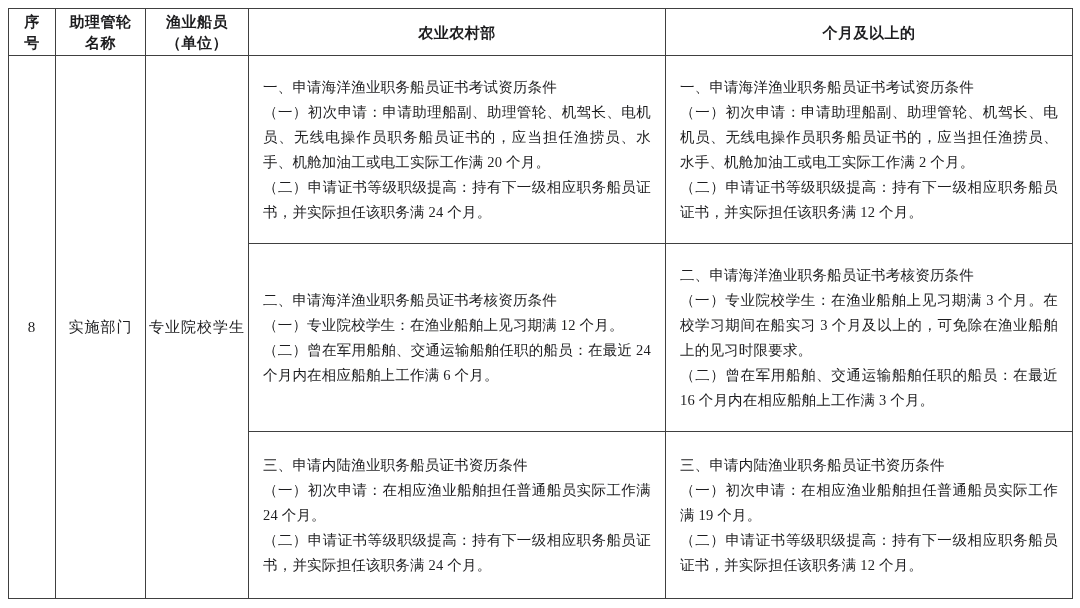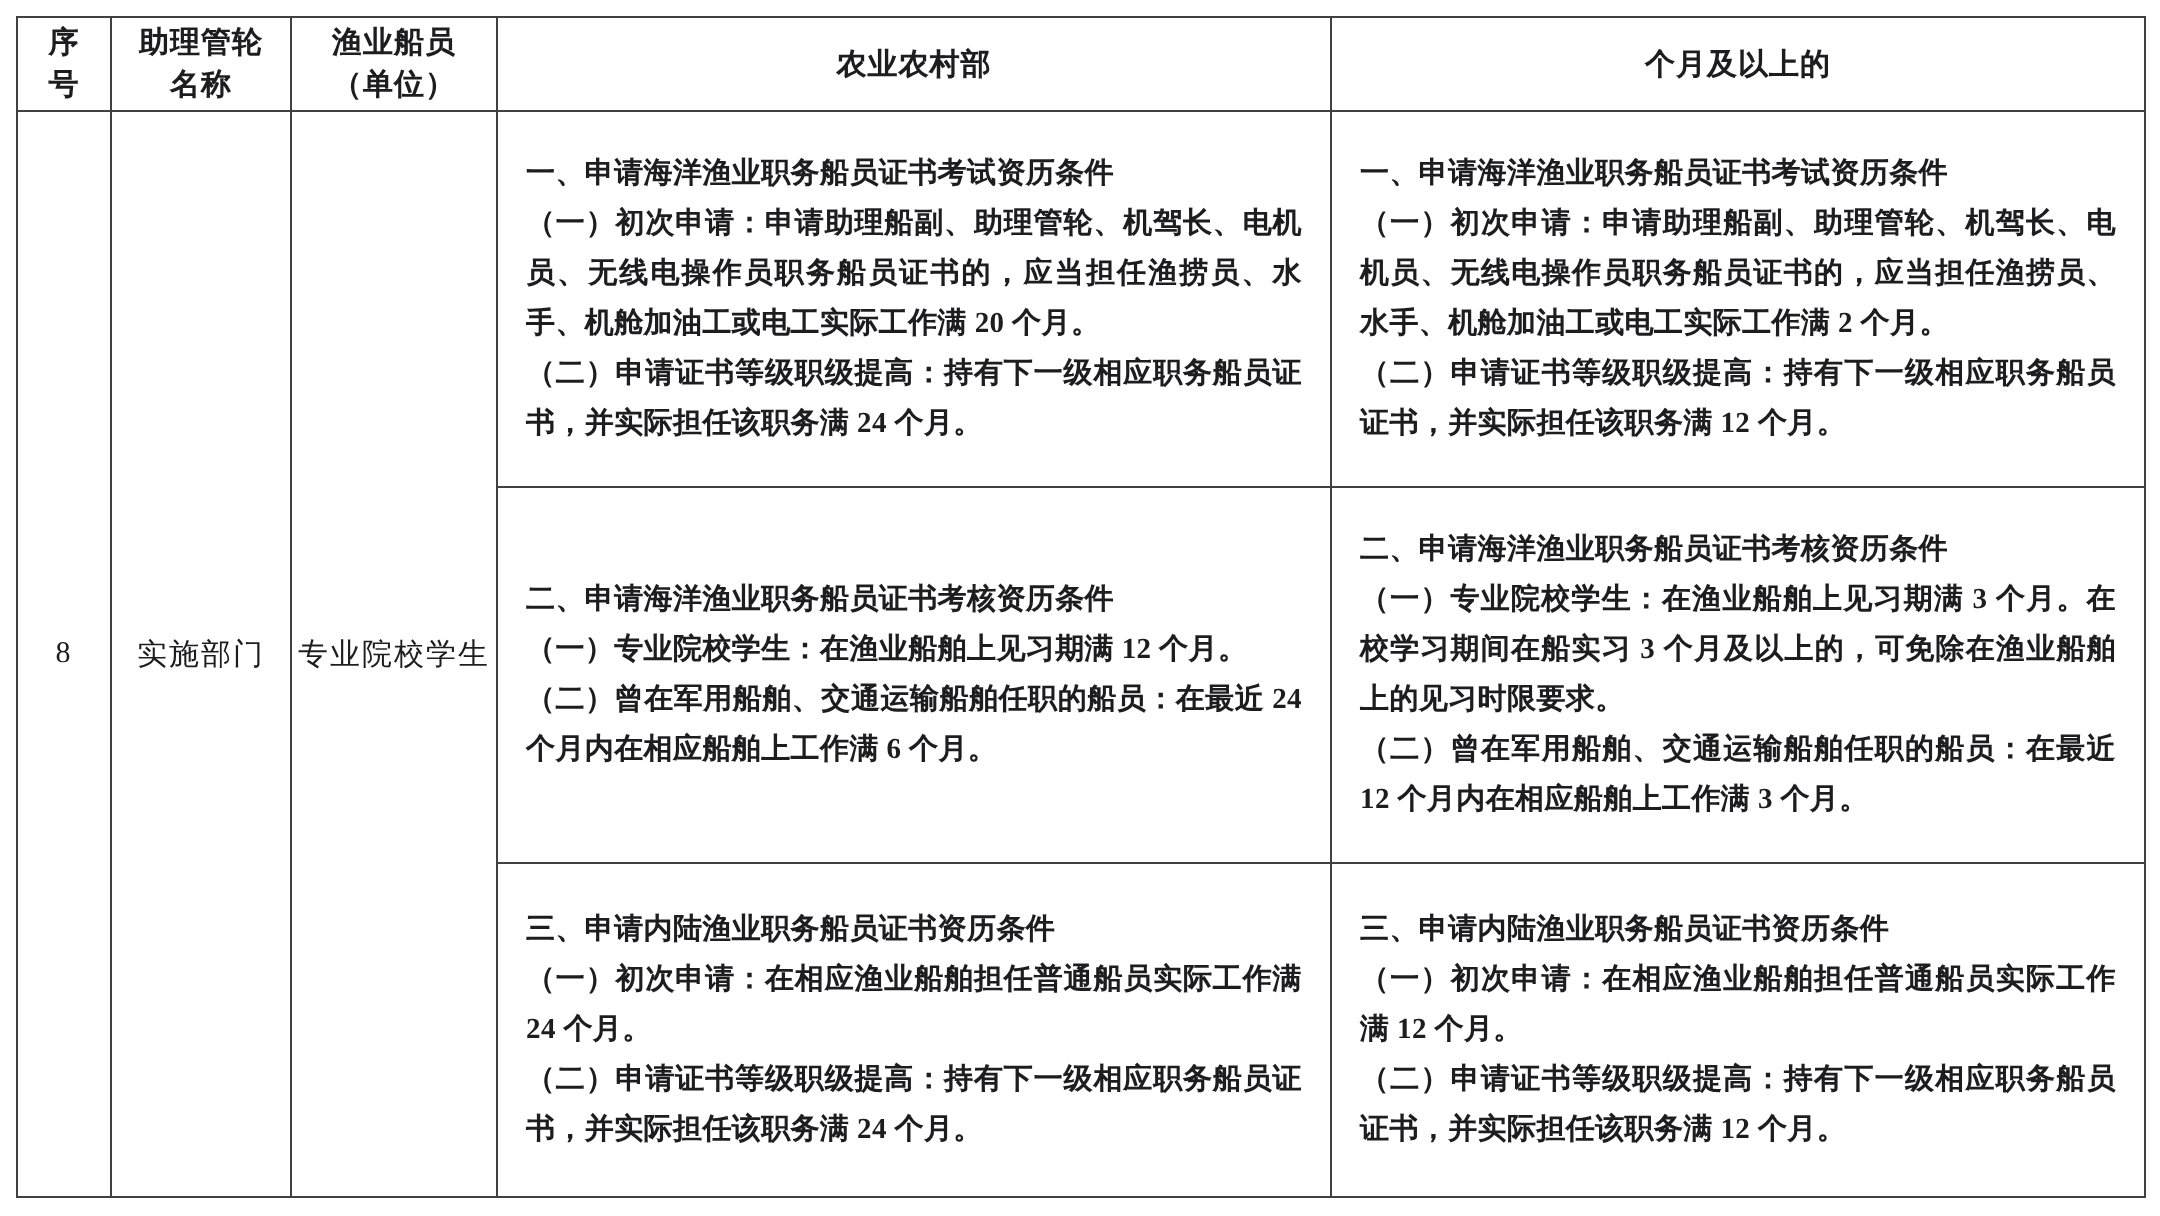--- a/index.html
+++ b/index.html
@@ -30,21 +30,21 @@
     height: 46px;
     padding: 2px 3px;
     letter-spacing: 0.5px;
   }
   td.meta-cell {
     text-align: center;
     font-size: 15px;
     letter-spacing: 1px;
     padding: 2px;
   }
-  td.cond-cell { padding: 10px 14px; font-weight: bold; }
+  td.cond-cell { padding: 10px 14px; }
   td.cond-cell p {
     margin: 0;
     font-size: 14.5px;
     line-height: 25px;
     text-align: justify;
     letter-spacing: 0.2px;
   }
   tr.cond-row-1 { height: 188px; }
   tr.cond-row-2 { height: 188px; }
   tr.cond-row-3 { height: 167px; }
@@ -101,30 +101,30 @@
       </tr>
       <tr class="cond-row-2">
         <td class="cond-cell">
           <p>二、申请海洋渔业职务船员证书考核资历条件</p>
           <p>（一）专业院校学生：在渔业船舶上见习期满 12 个月。</p>
           <p>（二）曾在军用船舶、交通运输船舶任职的船员：在最近 24 个月内在相应船舶上工作满 6 个月。</p>
         </td>
         <td class="cond-cell">
           <p>二、申请海洋渔业职务船员证书考核资历条件</p>
           <p>（一）专业院校学生：在渔业船舶上见习期满 3 个月。在校学习期间在船实习 3 个月及以上的，可免除在渔业船舶上的见习时限要求。</p>
-          <p>（二）曾在军用船舶、交通运输船舶任职的船员：在最近 12 个月内在相应船舶上工作满 3 个月。</p>
+          <p>（二）曾在军用船舶、交通运输船舶任职的船员：在最近 16 个月内在相应船舶上工作满 3 个月。</p>
         </td>
       </tr>
       <tr class="cond-row-3">
         <td class="cond-cell">
           <p>三、申请内陆渔业职务船员证书资历条件</p>
           <p>（一）初次申请：在相应渔业船舶担任普通船员实际工作满 24 个月。</p>
           <p>（二）申请证书等级职级提高：持有下一级相应职务船员证书，并实际担任该职务满 24 个月。</p>
         </td>
         <td class="cond-cell">
           <p>三、申请内陆渔业职务船员证书资历条件</p>
-          <p>（一）初次申请：在相应渔业船舶担任普通船员实际工作满 12 个月。</p>
+          <p>（一）初次申请：在相应渔业船舶担任普通船员实际工作满 19 个月。</p>
           <p>（二）申请证书等级职级提高：持有下一级相应职务船员证书，并实际担任该职务满 12 个月。</p>
         </td>
       </tr>
     </tbody>
   </table>
 </div>
 
 </body></html>

